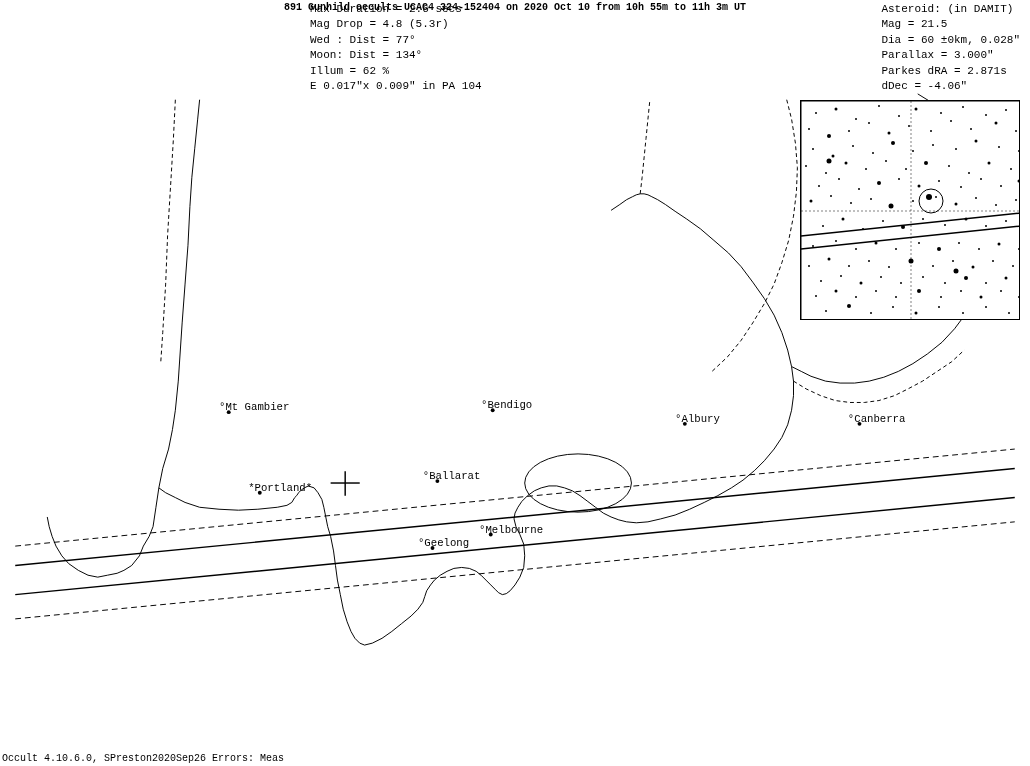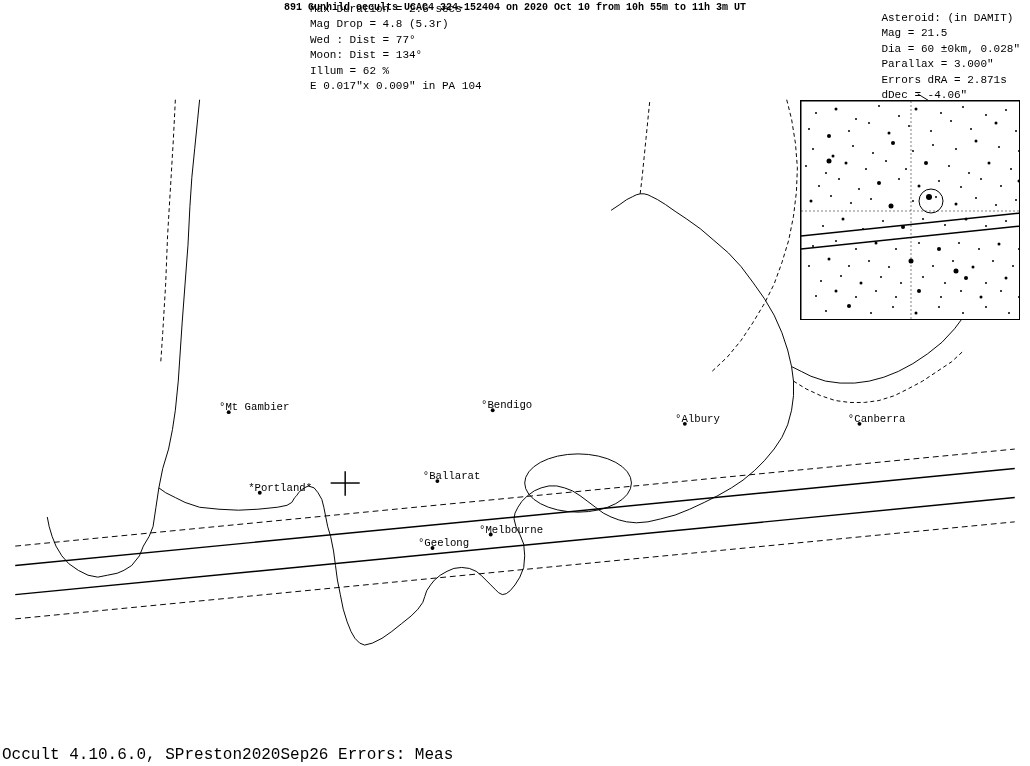--- a/index.html
+++ b/index.html
@@ -25,21 +25,21 @@
       line-height: 1.4;
     }
     #center-info {
       position: absolute;
       top: 2px;
       left: 310px;
       line-height: 1.4;
     }
     #asteroid-info {
       position: absolute;
-      top: 11px;
+      top: 2px;
       right: 10px;
       line-height: 1.4;
       text-align: left;
     }
     #title-bar {
       position: absolute;
       top: 2px;
       left: 0;
       right: 0;
       text-align: center;
@@ -60,21 +60,21 @@
       width: 220px;
       height: 220px;
       border: 1px solid #000;
       background: #ffffff;
       overflow: hidden;
     }
     #footer {
       position: absolute;
       bottom: 2px;
       left: 2px;
-      font-size: 16px;
+      font-size: 10px;
     }
     svg.map-svg {
       position: absolute;
       top: 0;
       left: 0;
       width: 100%;
       height: 100%;
     }
     #parkes-label {
       position: absolute;
@@ -100,21 +100,21 @@
     <div>Moon:   Dist = 134°</div>
     <div>        Illum = 62 %</div>
     <div>E 0.017"x 0.009" in PA 104</div>
   </div>
 
   <div id="asteroid-info">
     <div>Asteroid:  (in DAMIT)</div>
     <div>Mag = 21.5</div>
     <div>Dia = 60 ±0km, 0.028"</div>
     <div>Parallax = 3.000"</div>
-    <div>Errors dRA = 2.871s</div>
+    <div>Parkes dRA = 2.871s</div>
     <div>dDec = -4.06"</div>
   </div>
 
   <div id="parkes-label">*Parkes</div>
 
   <div id="map-area">
     <svg class="map-svg" viewBox="0 0 1030 676" xmlns="http://www.w3.org/2000/svg">
 
       <path d="M 190 10 L 188 30 L 185 60 L 182 90 L 180 120 L 178 160 L 175 200 L 172 240 L 170 270 L 168 300 L 165 330 L 162 350 L 158 370 L 152 390 L 148 410 L 145 430 L 142 450 L 138 460 L 132 470 L 128 480 L 120 490 L 112 495 L 105 498 L 95 500 L 85 502 L 75 500 L 65 495 L 55 488 L 48 480 L 42 470 L 38 460 L 35 450 L 33 440" stroke="#000" stroke-width="1" fill="none"></path>
 

